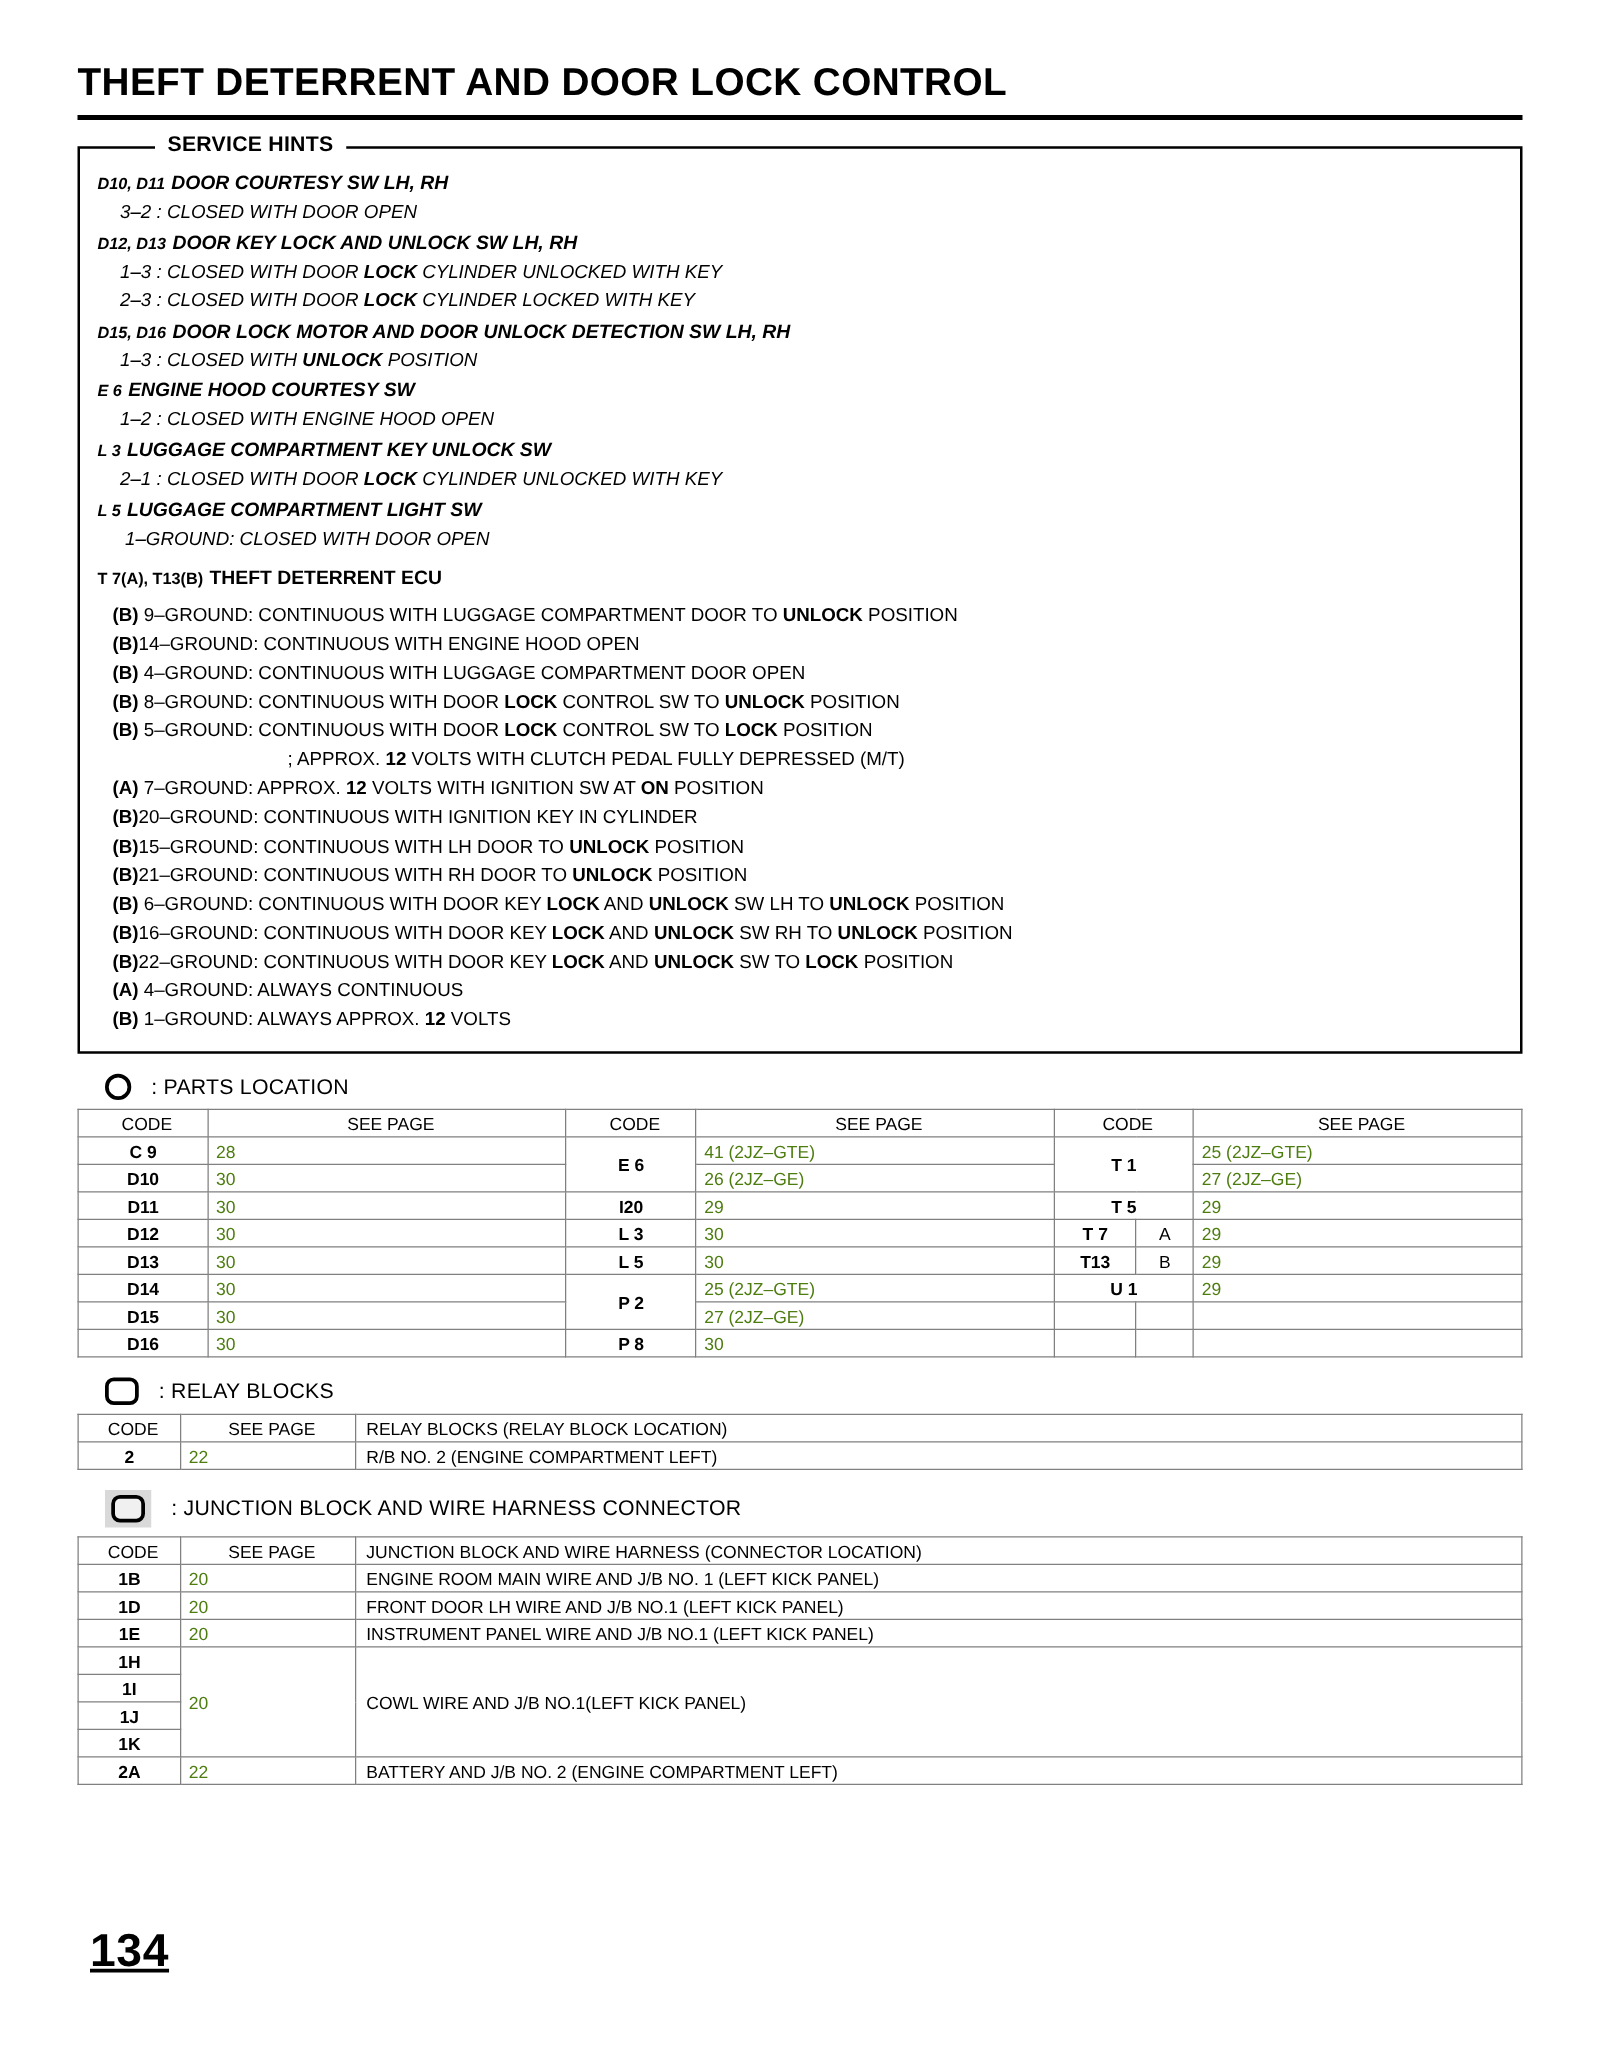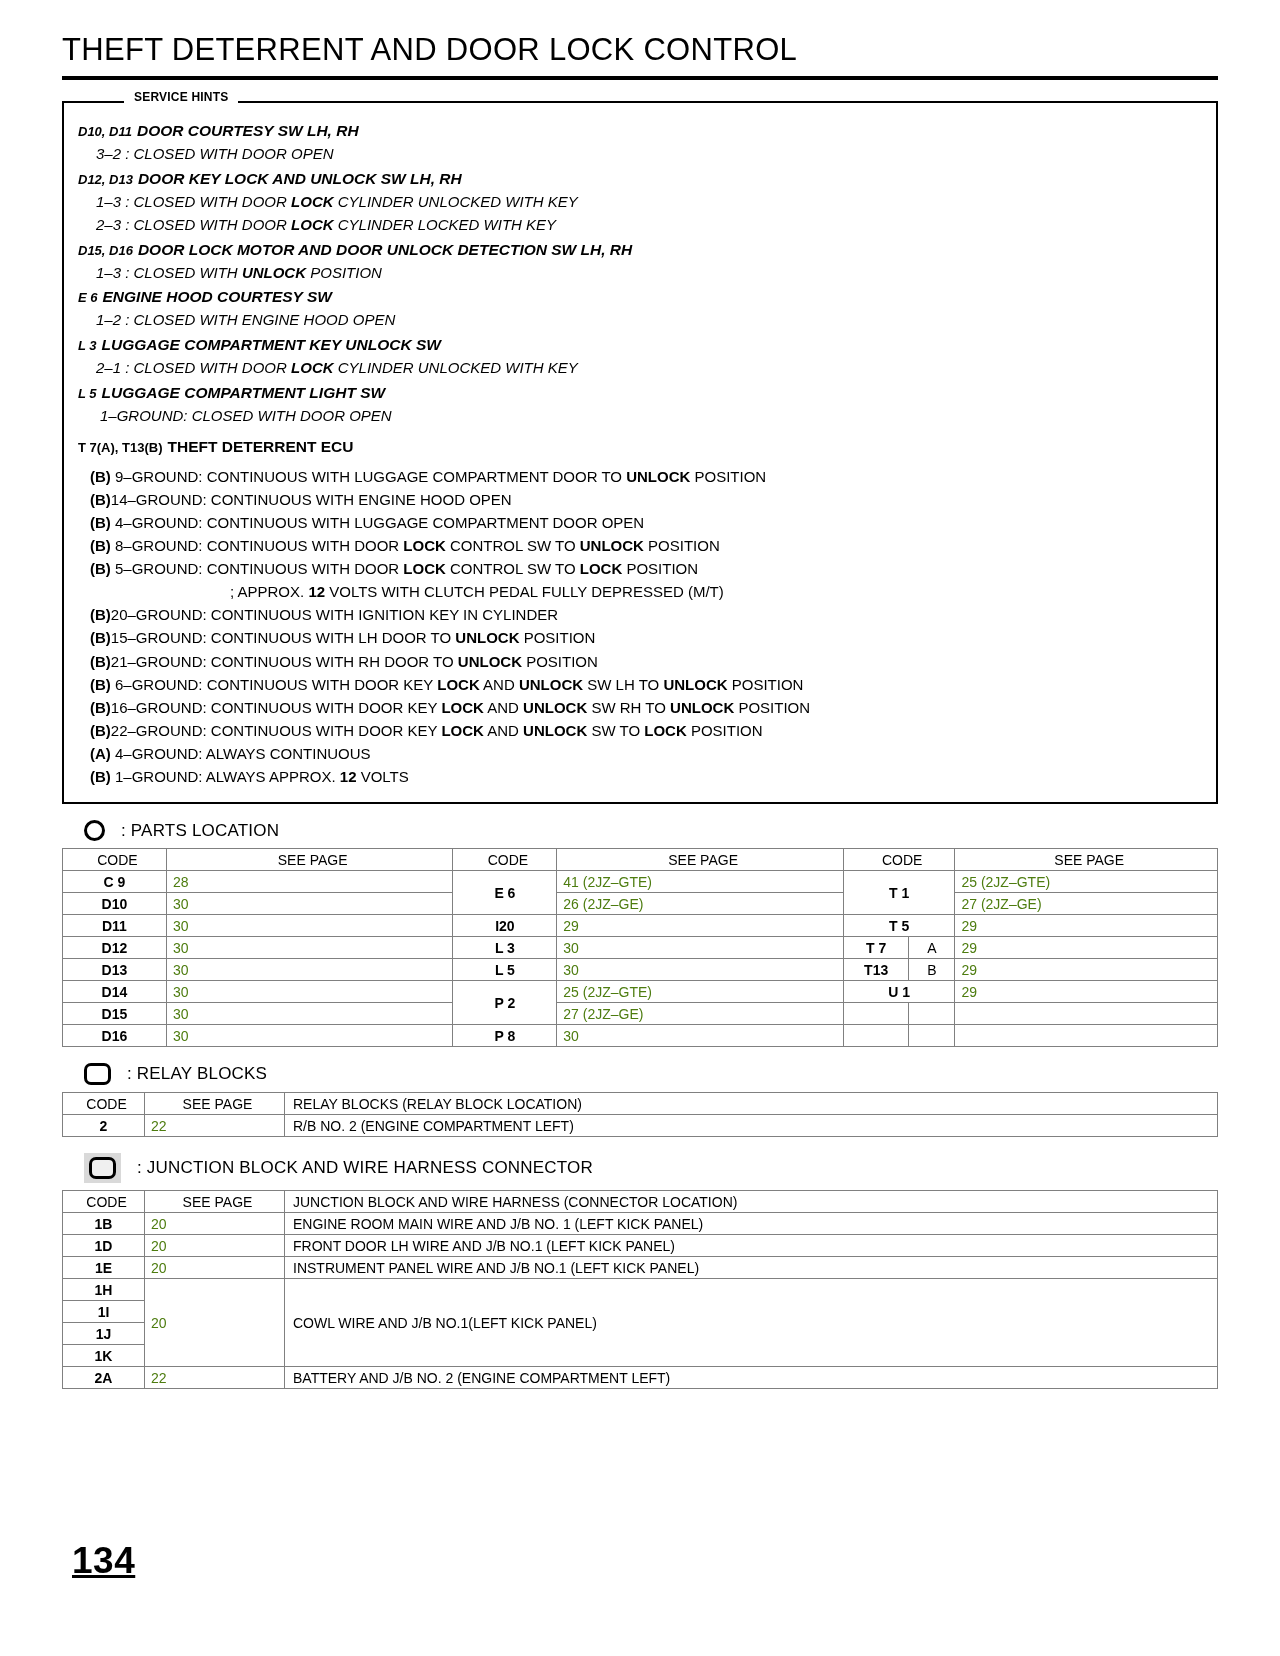--- a/index.html
+++ b/index.html
@@ -19,23 +19,23 @@
     position: relative;
     width: 1280px;
     height: 1656px;
     box-sizing: border-box;
     padding: 0 62px;
   }
 
   
   .page-title {
     font-size: 31px;
-    font-weight: normal;
+    font-weight: bold;
     letter-spacing: 0.3px;
-    padding-top: 33px;
+    padding-top: 49px;
     line-height: 1.1;
   }
   .title-rule {
     border-top: 4px solid #000;
     margin-top: 9px;
   }
 
   
   .hints-wrap {
     position: relative;
@@ -45,21 +45,21 @@
     border: 2px solid #000;
     padding: 16px 14px 14px 14px;
     box-sizing: border-box;
   }
   .hints-legend {
     position: absolute;
     top: -11px;
     left: 62px;
     background: #ffffff;
     padding: 0 10px;
-    font-size: 12px;
+    font-size: 17px;
     font-weight: bold;
     letter-spacing: 0.2px;
   }
 
   .hint-group { margin-bottom: 1px; font-style: italic; }
   .hint-head {
     font-size: 15.5px;
     font-weight: bold;
     line-height: 1.55;
     white-space: nowrap;
@@ -228,20 +228,21 @@
       <div class="hint-head ecu-head">
         <span class="code">T 7(A), T13(B)</span><span>THEFT DETERRENT ECU</span>
       </div>
       <div class="ecu-list" id="ecu-lines">
           <div class="ecu-line"><span class="grp">(B)</span> 9–GROUND:  CONTINUOUS WITH LUGGAGE COMPARTMENT DOOR TO <b>UNLOCK</b> POSITION</div>
           <div class="ecu-line"><span class="grp">(B)</span>14–GROUND: CONTINUOUS WITH ENGINE HOOD OPEN</div>
           <div class="ecu-line"><span class="grp">(B)</span>  4–GROUND: CONTINUOUS WITH LUGGAGE COMPARTMENT DOOR OPEN</div>
           <div class="ecu-line"><span class="grp">(B)</span>  8–GROUND: CONTINUOUS WITH DOOR <b>LOCK</b> CONTROL SW TO <b>UNLOCK</b> POSITION</div>
           <div class="ecu-line"><span class="grp">(B)</span>  5–GROUND: CONTINUOUS WITH DOOR <b>LOCK</b> CONTROL SW TO <b>LOCK</b> POSITION</div>
           <div class="ecu-line cont">; APPROX. <b>12</b> VOLTS WITH CLUTCH PEDAL FULLY DEPRESSED (M/T)</div>
+          <div class="ecu-line"><span class="grp">(A)</span>  7–GROUND: APPROX. <b>12</b> VOLTS WITH IGNITION SW AT <b>ON</b> POSITION</div>
           <div class="ecu-line"><span class="grp">(B)</span>20–GROUND: CONTINUOUS WITH IGNITION KEY IN CYLINDER</div>
           <div class="ecu-line"><span class="grp">(B)</span>15–GROUND: CONTINUOUS WITH LH DOOR TO <b>UNLOCK</b> POSITION</div>
           <div class="ecu-line"><span class="grp">(B)</span>21–GROUND: CONTINUOUS WITH RH DOOR TO <b>UNLOCK</b> POSITION</div>
           <div class="ecu-line"><span class="grp">(B)</span>  6–GROUND: CONTINUOUS WITH DOOR KEY <b>LOCK</b> AND <b>UNLOCK</b> SW LH TO <b>UNLOCK</b> POSITION</div>
           <div class="ecu-line"><span class="grp">(B)</span>16–GROUND: CONTINUOUS WITH DOOR KEY <b>LOCK</b> AND <b>UNLOCK</b> SW RH TO <b>UNLOCK</b> POSITION</div>
           <div class="ecu-line"><span class="grp">(B)</span>22–GROUND: CONTINUOUS WITH DOOR KEY <b>LOCK</b> AND <b>UNLOCK</b> SW TO <b>LOCK</b> POSITION</div>
           <div class="ecu-line"><span class="grp">(A)</span>  4–GROUND: ALWAYS CONTINUOUS</div>
           <div class="ecu-line"><span class="grp">(B)</span>  1–GROUND: ALWAYS APPROX. <b>12</b> VOLTS</div>
         </div>
     </div>

